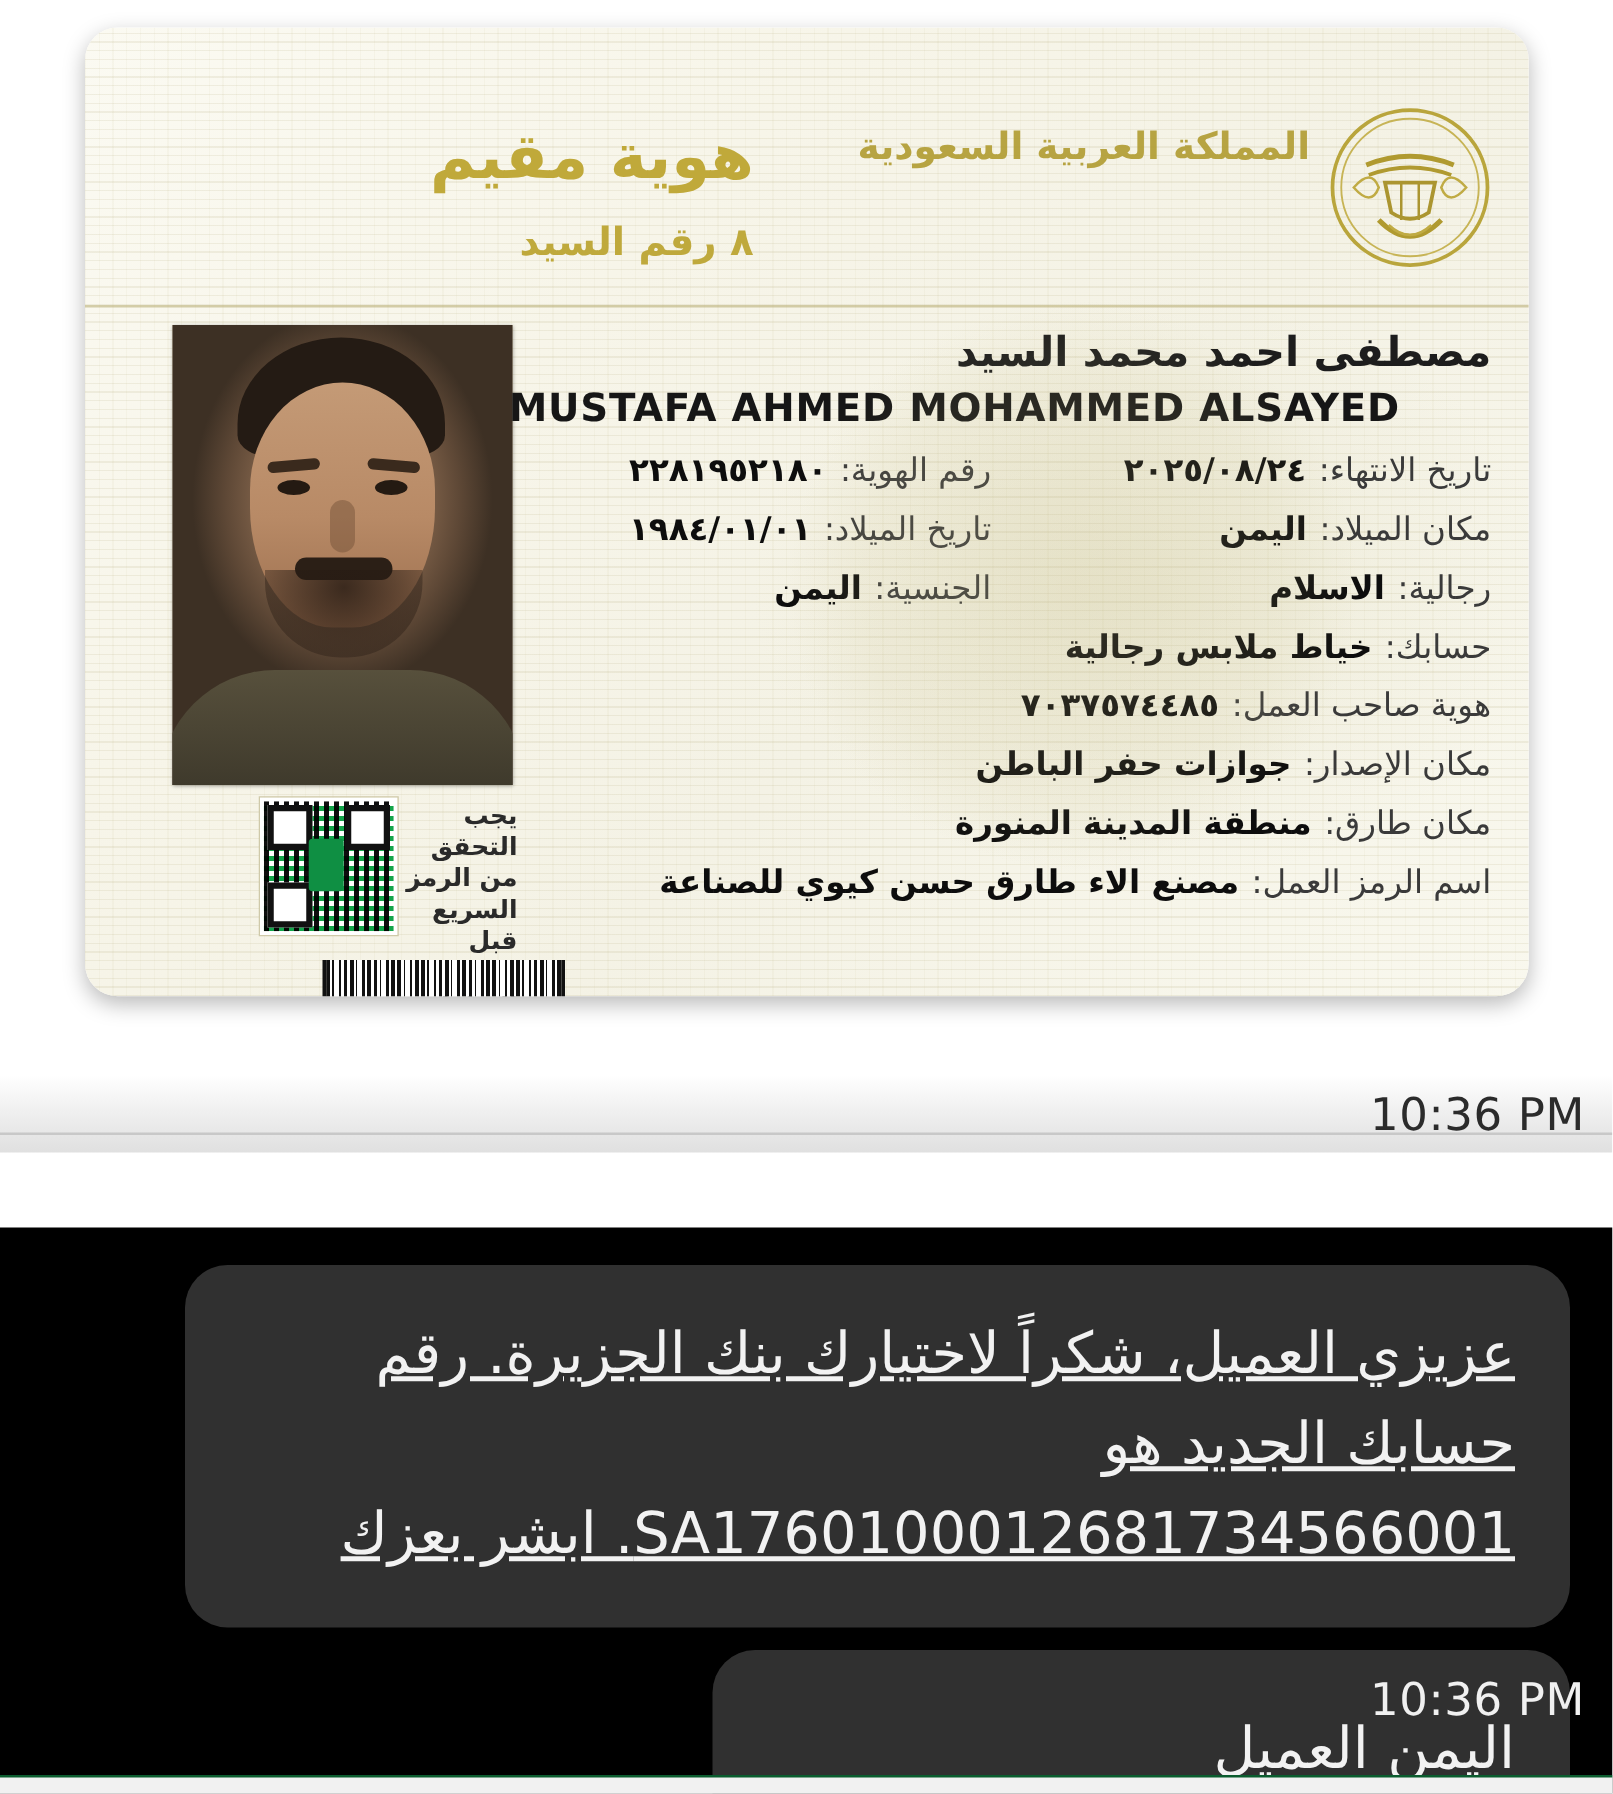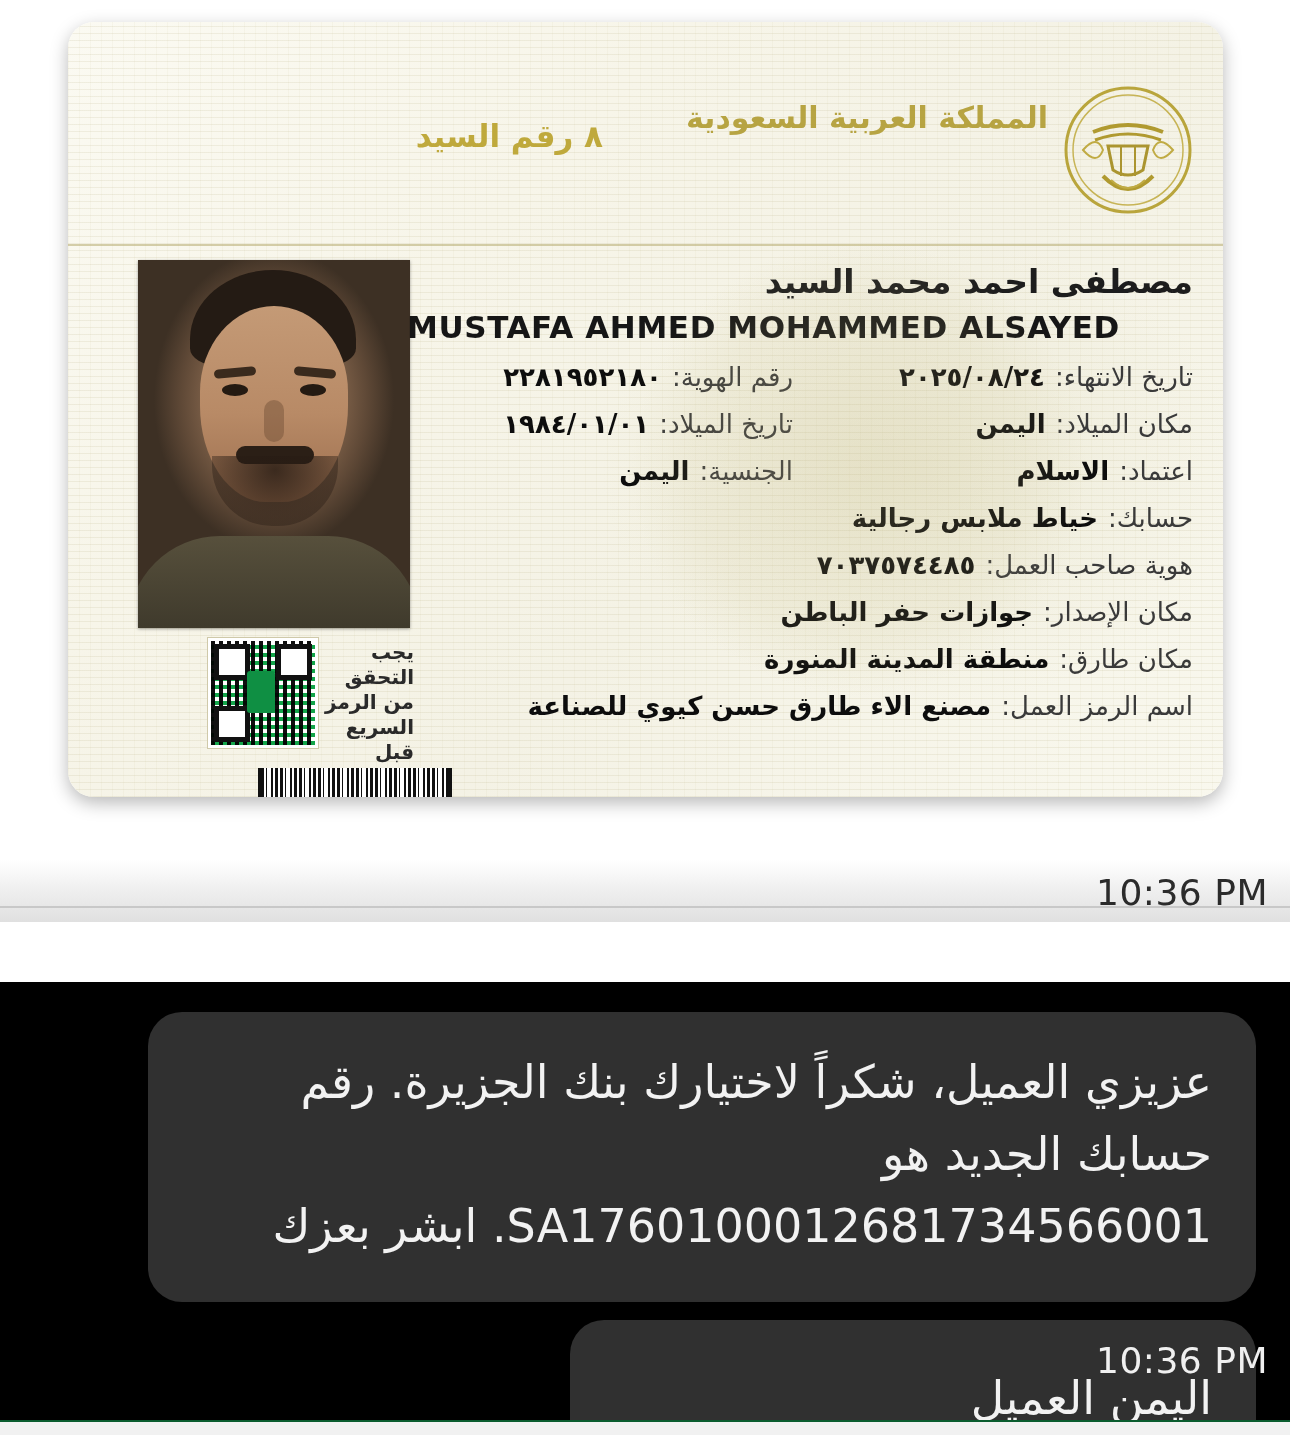--- a/index.html
+++ b/index.html
@@ -344,21 +344,21 @@
     border-radius: 34px;
     background: #303030;
     padding: 34px 44px 40px 44px;
     box-sizing: border-box;
     direction: rtl;
     text-align: right;
     color: #f2f2f2;
     font-size: 46px;
     line-height: 72px;
   }
-  .bubble .sms-text { display: block; }
+  .bubble .sms-text { display: block; text-decoration: underline; }
   .bubble-next {
     position: absolute;
     left: 570px;
     top: 1320px;
     width: 686px;
     height: 115px;
     border-radius: 34px 34px 0 0;
     background: #303030;
     overflow: hidden;
     direction: rtl;
@@ -409,20 +409,21 @@
           <path d="M20 66 Q34 50 40 66 Q34 82 20 66 Z" fill="none" stroke="#c0ab44" stroke-width="2"></path>
           <path d="M110 66 Q96 50 90 66 Q96 82 110 66 Z" fill="none" stroke="#c0ab44" stroke-width="2"></path>
         </svg>
       </div>
 
       <div class="ministry-ar">
         <div class="kingdom-line">المملكة العربية السعودية</div>
       </div>
 
       <div class="title-block">
+        <div class="card-title">هوية مقيم</div>
         <div class="card-copy">
           <span>٨</span>
           <span>رقم السيد</span>
         </div>
       </div>
     </div>
 
     <div class="photo-frame">
       <div class="portrait">
         <div class="hair"></div>
@@ -471,21 +472,21 @@
           <span class="val">اليمن</span>
         </div>
         <div class="field col-right">
           <span class="lbl">تاريخ الميلاد:</span>
           <span class="val">١٩٨٤/٠١/٠١</span>
         </div>
       </div>
 
       <div class="field-row">
         <div class="field col-left">
-          <span class="lbl">اعتماد:</span>
+          <span class="lbl">رجالية:</span>
           <span class="val">الاسلام</span>
         </div>
         <div class="field col-right">
           <span class="lbl">الجنسية:</span>
           <span class="val">اليمن</span>
         </div>
       </div>
 
       <div class="field-row single">
         <div class="field">

